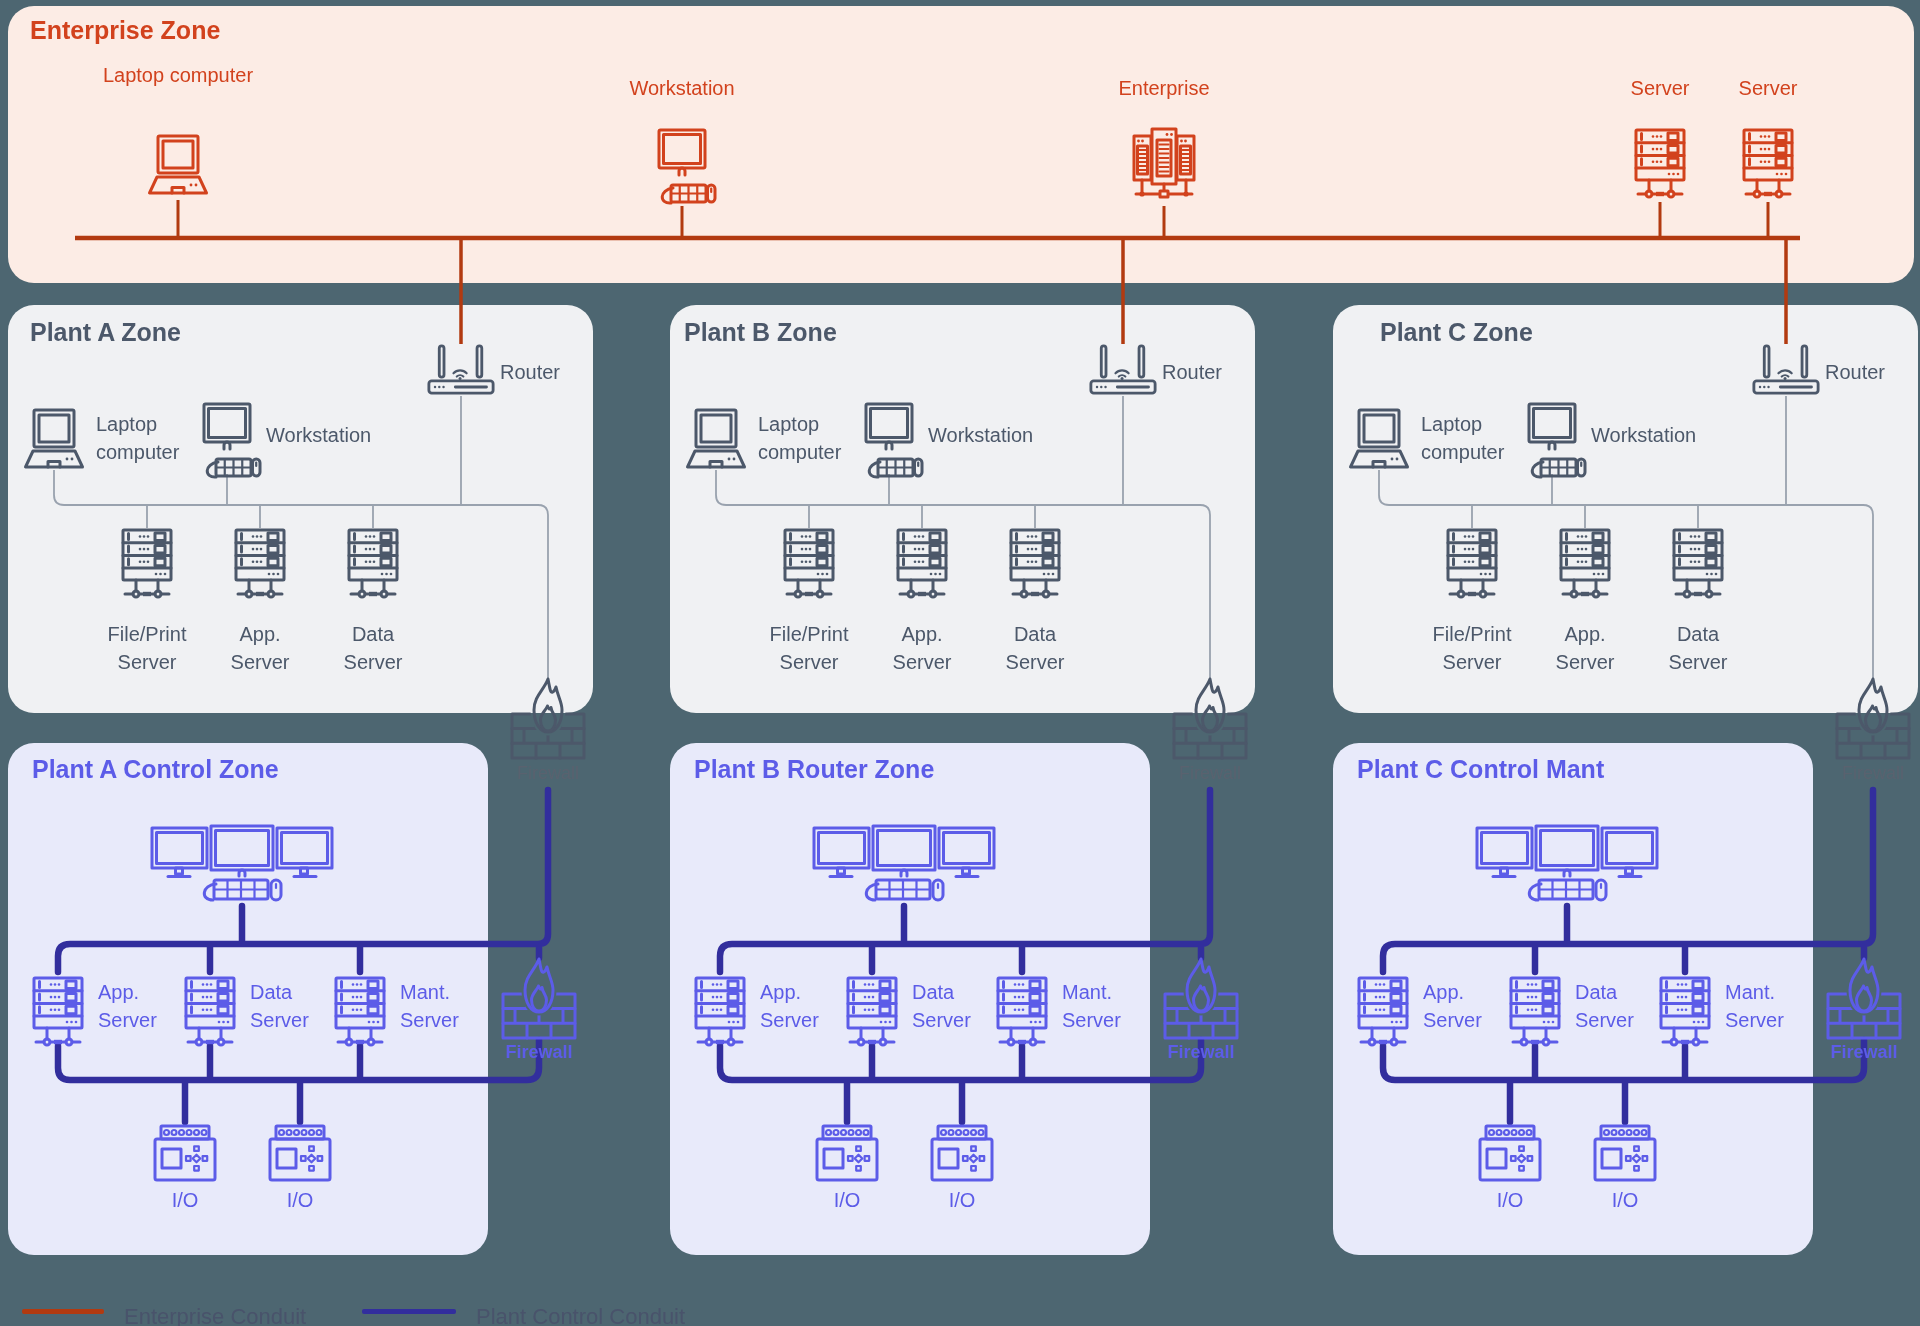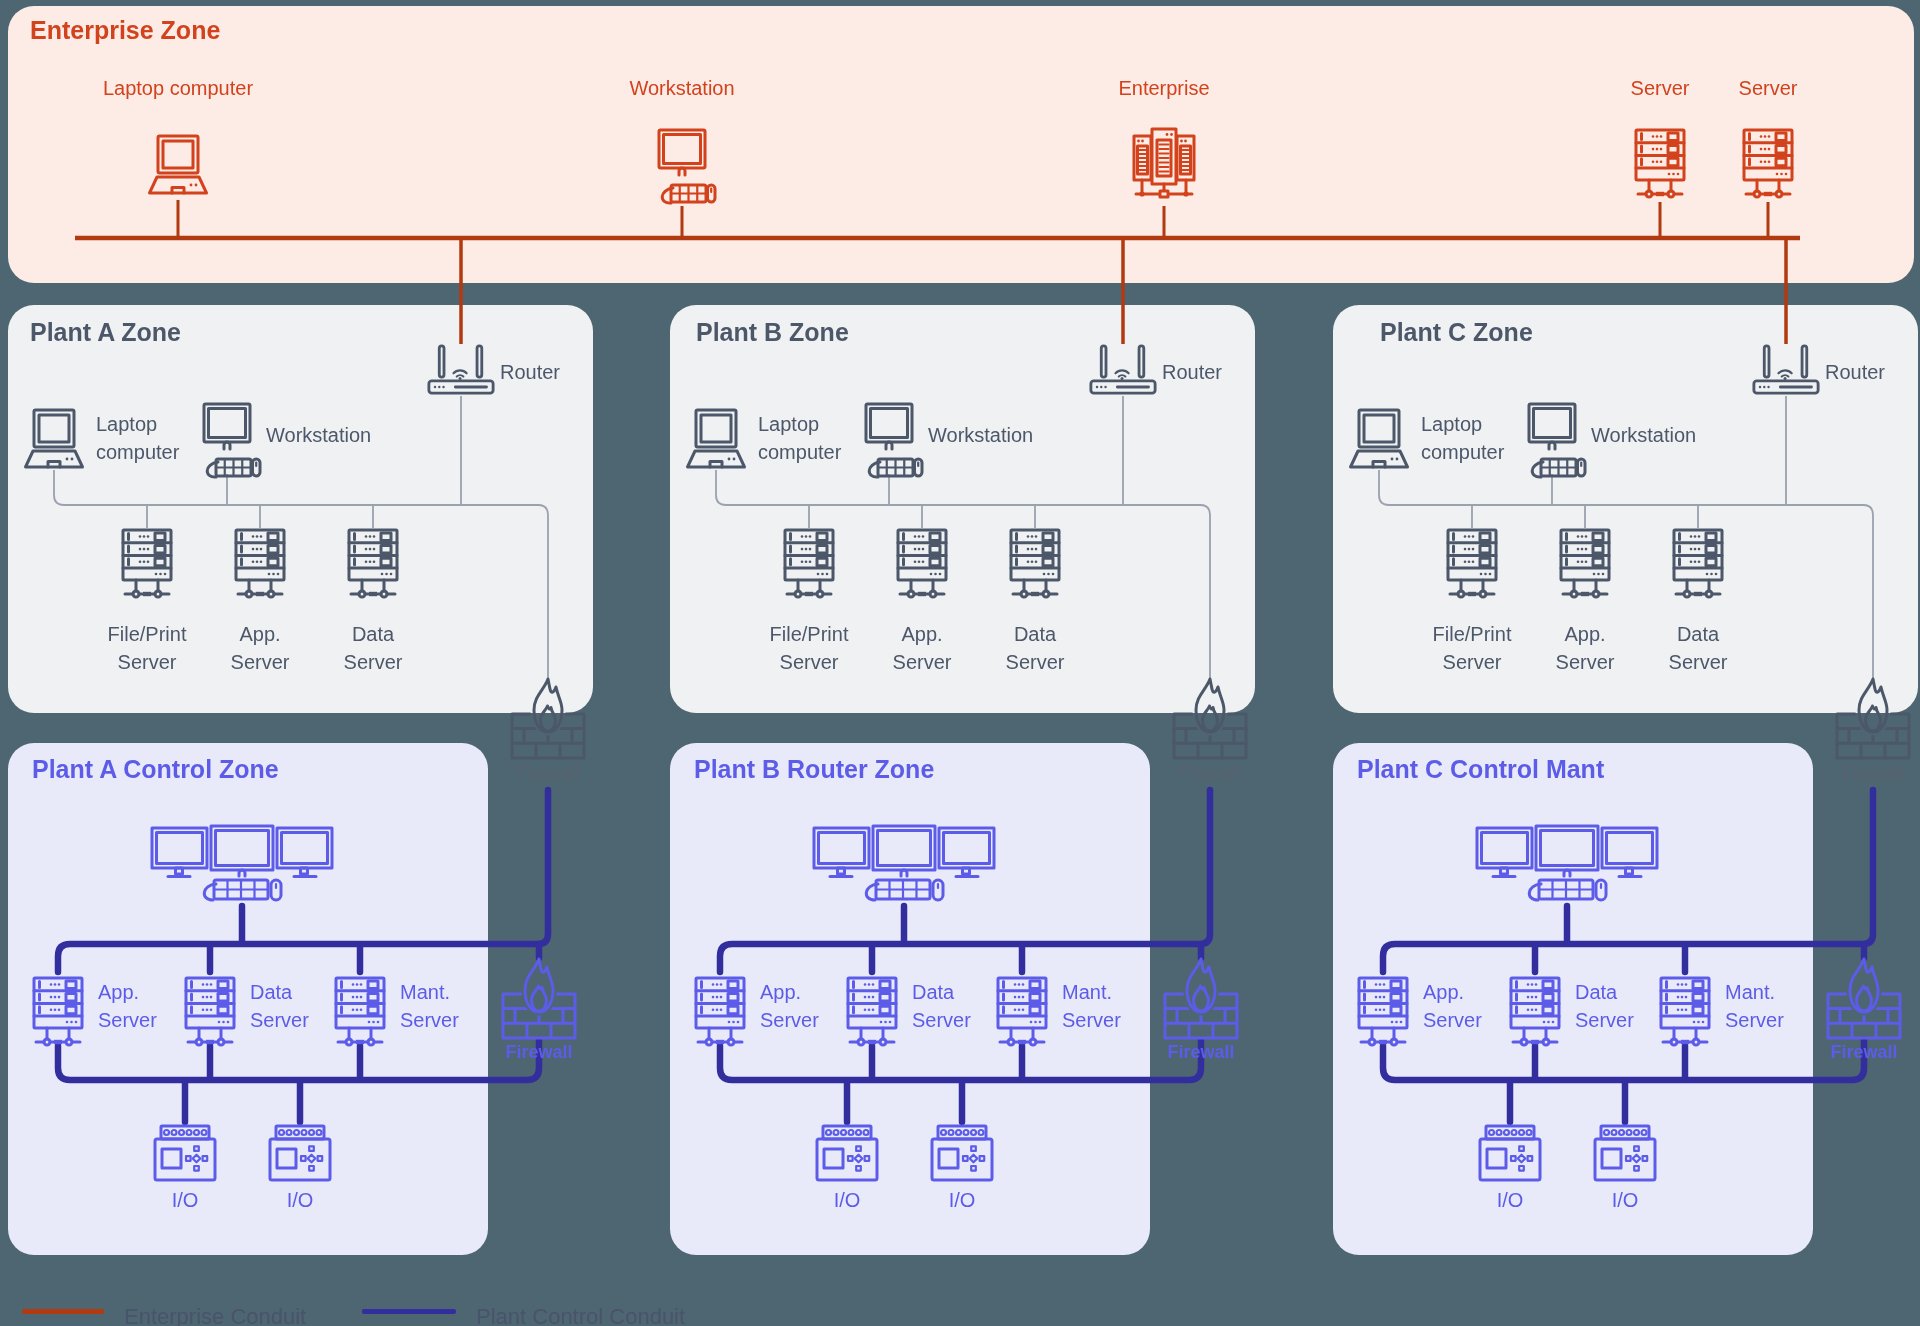--- a/index.html
+++ b/index.html
@@ -201,21 +201,21 @@
     </defs>
 
     <path class="l-ent" d="M178,200 V236 M682,206 V236 M1164,206 V236 M1660,202 V236 M1768,202 V236"></path>
     <path class="l-ent-bus" d="M75,238 H1800"></path>
     <use href="#col-lines" x="0"></use>
     <use href="#col-lines" x="662"></use>
     <use href="#col-lines" x="1325"></use>
   </svg>
 
   <div class="t zone-title ent-c" style="left:30px;top:16px;">Enterprise Zone</div>
-  <div class="t lbl ent-c ctr" style="left:78px;top:76px;width:200px;">Laptop computer</div>
+  <div class="t lbl ent-c ctr" style="left:78px;top:63px;width:200px;">Laptop computer</div>
   <div class="t lbl ent-c ctr" style="left:582px;top:76px;width:200px;">Workstation</div>
   <div class="t lbl ent-c ctr" style="left:1064px;top:76px;width:200px;">Enterprise</div>
   <div class="t lbl ent-c ctr" style="left:1560px;top:76px;width:200px;">Server</div>
   <div class="t lbl ent-c ctr" style="left:1668px;top:76px;width:200px;">Server</div>
   <svg class="ic ent-c" style="left:146px;top:134px;width:64px;height:62px;" viewBox="0 0 64 62">
       <use href="#sym-laptop"></use>
     </svg>
   <svg class="ic ent-c" style="left:649px;top:128px;width:66px;height:76px;" viewBox="0 0 66 76">
       <use href="#sym-workstation"></use>
     </svg>
@@ -290,21 +290,21 @@
         <use href="#sym-io"></use>
       </svg>
     <svg class="ic violet-c" style="left:268px;top:1124px;width:64px;height:58px;" viewBox="0 0 64 58">
         <use href="#sym-io"></use>
       </svg>
     <div class="t lbl violet-c ctr" style="left:155px;top:1188px;width:60px;">I/O</div>
     <div class="t lbl violet-c ctr" style="left:270px;top:1188px;width:60px;">I/O</div>
   </div>
 
   <div class="col colB">
-    <div class="t zone-title slate-c" style="left:34px;top:318px;">Plant B Zone</div>
+    <div class="t zone-title slate-c" style="left:22px;top:318px;">Plant B Zone</div>
     <svg class="ic slate-c" style="left:427px;top:344px;width:68px;height:51px;" viewBox="0 0 72 54">
         <use href="#sym-router"></use>
       </svg>
     <div class="t lbl slate-c" style="left:500px;top:360px;">Router</div>
     <svg class="ic slate-c" style="left:22px;top:408px;width:64px;height:62px;" viewBox="0 0 64 62">
         <use href="#sym-laptop"></use>
       </svg>
     <div class="t lbl slate-c" style="left:96px;top:412px;">Laptop</div>
     <div class="t lbl slate-c" style="left:96px;top:440px;">computer</div>
     <svg class="ic slate-c" style="left:194px;top:402px;width:66px;height:76px;" viewBox="0 0 66 76">

